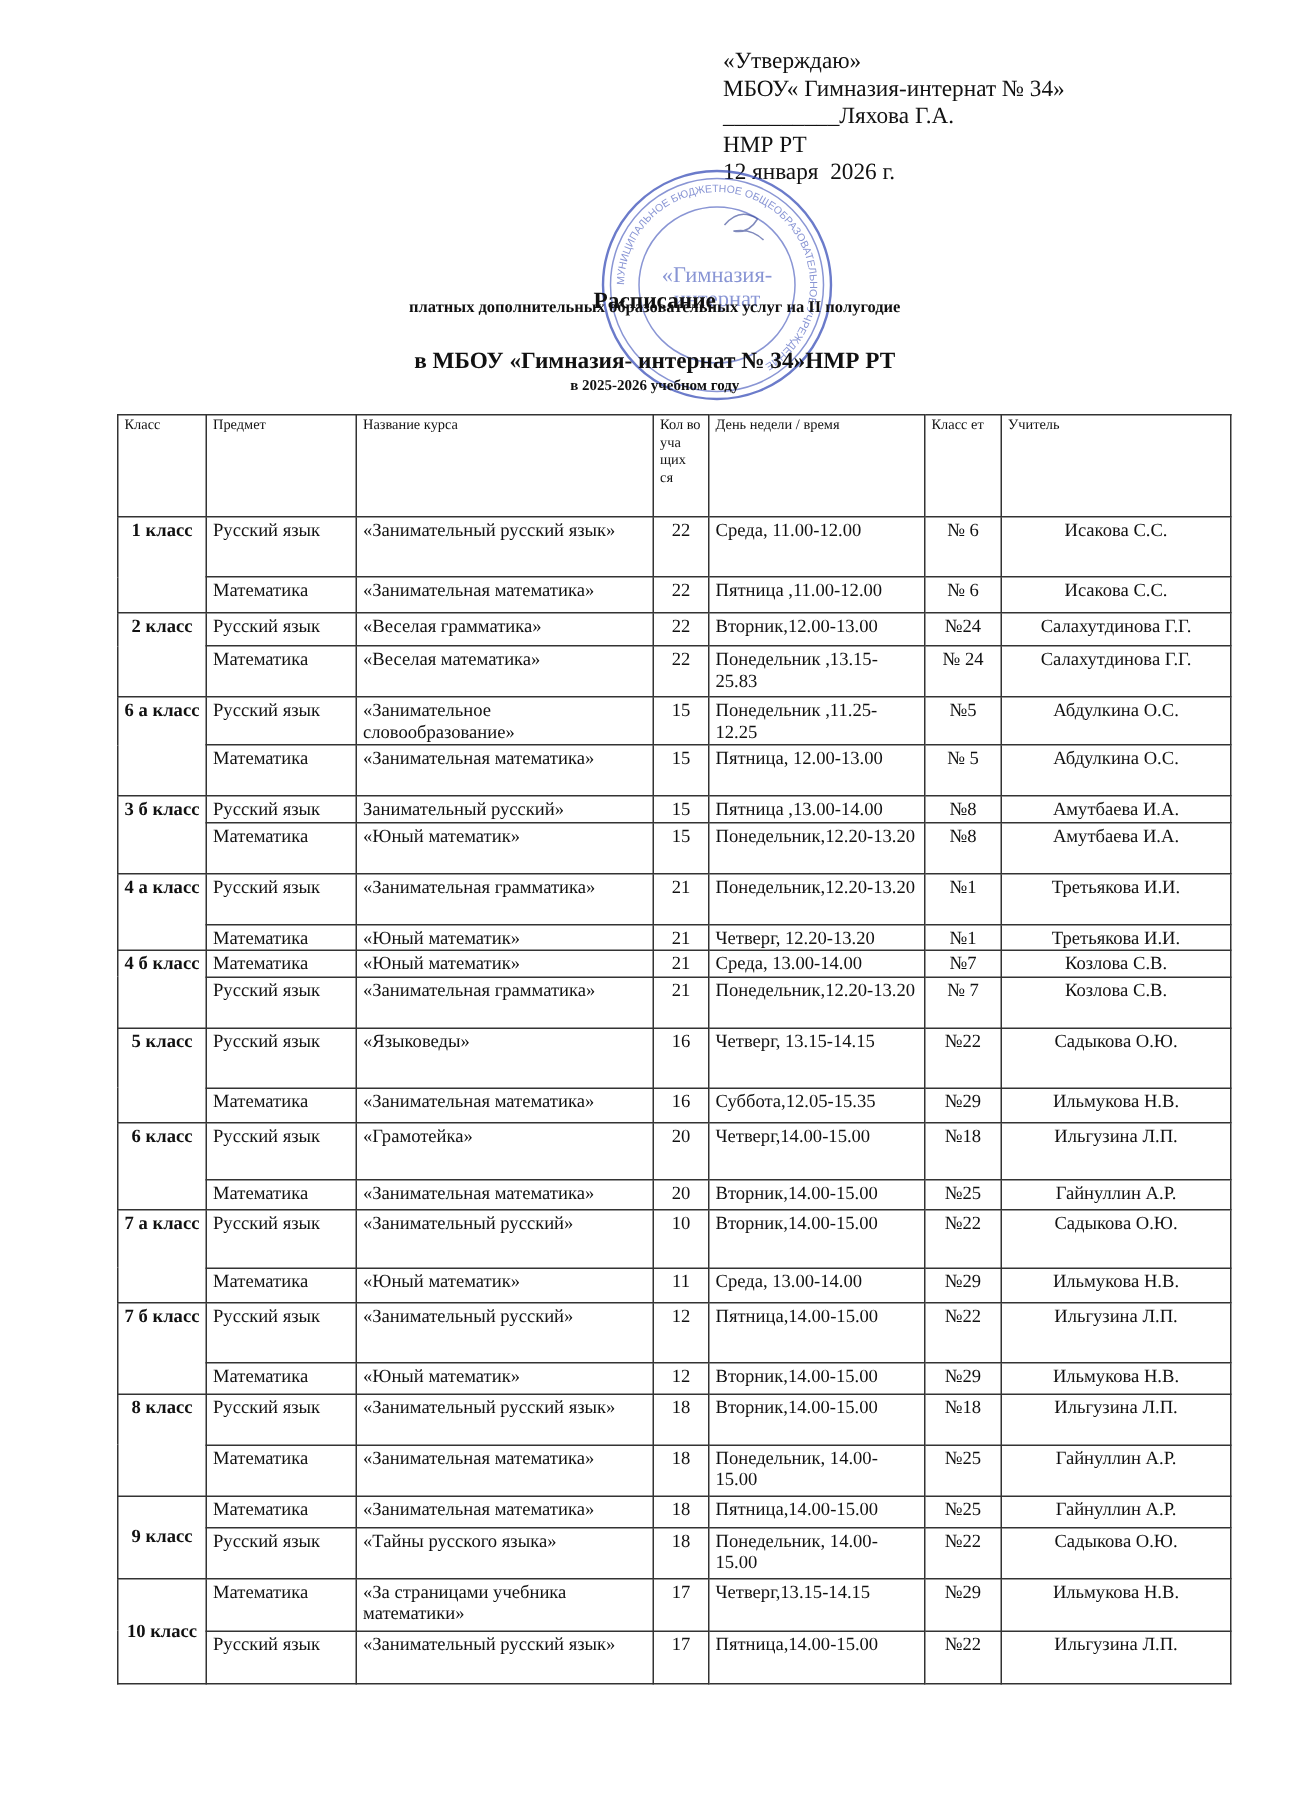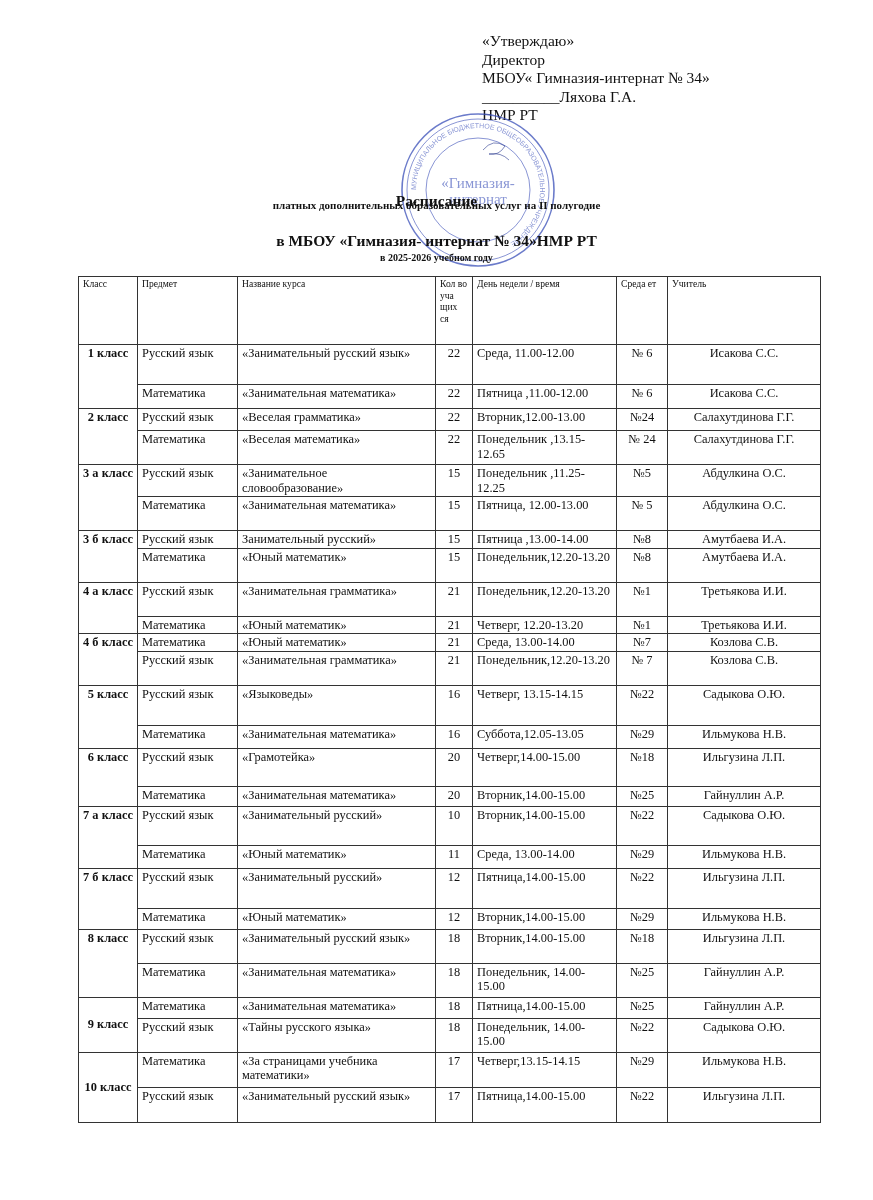--- a/index.html
+++ b/index.html
@@ -23,24 +23,24 @@
   td.num { text-align: center; padding-left: 1px; padding-right: 1px; }
   td.room { text-align: center; }
   td.teach { text-align: center; }
   td.mid { vertical-align: middle; }
 </style>
 </head>
 <body>
 
 <div class="approval">
   <div>«Утверждаю»</div>
-  <div>Директор</div>
   <div>МБОУ« Гимназия-интернат № 34»</div>
   <div>__________Ляхова Г.А.</div>
   <div>НМР РТ</div>
+  <div>12 января  2026 г.</div>
 </div>
 
 <svg class="stamp" viewBox="0 0 160 160">
   <defs>
     <path id="ringPath" d="M80,80 m-62,0 a62,62 0 1,1 124,0 a62,62 0 1,1 -124,0"></path>
   </defs>
   <circle cx="80" cy="80" r="76" fill="none" stroke="#3a4fb8" stroke-width="1.6" opacity="0.75"></circle>
   <circle cx="80" cy="80" r="71" fill="none" stroke="#3a4fb8" stroke-width="1" opacity="0.6"></circle>
   <circle cx="80" cy="80" r="52" fill="none" stroke="#3a4fb8" stroke-width="1" opacity="0.6"></circle>
   <text font-size="7" fill="#3a4fb8" opacity="0.6" font-family="Liberation Sans, sans-serif">
@@ -66,21 +66,21 @@
     <col style="width:51px">
     <col style="width:153px">
   </colgroup>
   <thead>
     <tr style="height:68px">
       <th>Класс</th>
       <th class="left-head">Предмет</th>
       <th>Название курса</th>
       <th>Кол во уча щих ся</th>
       <th>День недели / время</th>
-      <th>Среда ет</th>
+      <th>Класс ет</th>
       <th>Учитель</th>
     </tr>
   </thead>
   <tbody id="sched-body">
       <tr style="height: 40px;">
         <td class="cls" rowspan="2">1 класс</td>
         <td class="">Русский язык</td>
         <td class="">«Занимательный русский язык»</td>
         <td class="num">22</td>
         <td class="">Среда, 11.00-12.00</td>
@@ -101,26 +101,26 @@
         <td class="">«Веселая грамматика»</td>
         <td class="num">22</td>
         <td class="">Вторник,12.00-13.00</td>
         <td class="room">№24</td>
         <td class="teach">Салахутдинова Г.Г.</td>
       </tr>
       <tr style="height: 34px;">
         <td class="">Математика</td>
         <td class="">«Веселая математика»</td>
         <td class="num">22</td>
-        <td class="">Понедельник ,13.15-12.65</td>
+        <td class="">Понедельник ,13.15-25.83</td>
         <td class="room">№ 24</td>
         <td class="teach">Салахутдинова Г.Г.</td>
       </tr>
       <tr style="height: 32px;">
-        <td class="cls" rowspan="2">3 а класс</td>
+        <td class="cls" rowspan="2">6 а класс</td>
         <td class="">Русский язык</td>
         <td class="">«Занимательное словообразование»</td>
         <td class="num">15</td>
         <td class="">Понедельник ,11.25-12.25</td>
         <td class="room">№5</td>
         <td class="teach">Абдулкина О.С.</td>
       </tr>
       <tr style="height: 34px;">
         <td class="">Математика</td>
         <td class="">«Занимательная математика»</td>
@@ -186,21 +186,21 @@
         <td class="">«Языковеды»</td>
         <td class="num">16</td>
         <td class="">Четверг, 13.15-14.15</td>
         <td class="room">№22</td>
         <td class="teach">Садыкова О.Ю.</td>
       </tr>
       <tr style="height: 23px;">
         <td class="">Математика</td>
         <td class="">«Занимательная математика»</td>
         <td class="num">16</td>
-        <td class="">Суббота,12.05-13.05</td>
+        <td class="">Суббота,12.05-15.35</td>
         <td class="room">№29</td>
         <td class="teach">Ильмукова Н.В.</td>
       </tr>
       <tr style="height: 38px;">
         <td class="cls" rowspan="2">6 класс</td>
         <td class="">Русский язык</td>
         <td class="">«Грамотейка»</td>
         <td class="num">20</td>
         <td class="">Четверг,14.00-15.00</td>
         <td class="room">№18</td>

